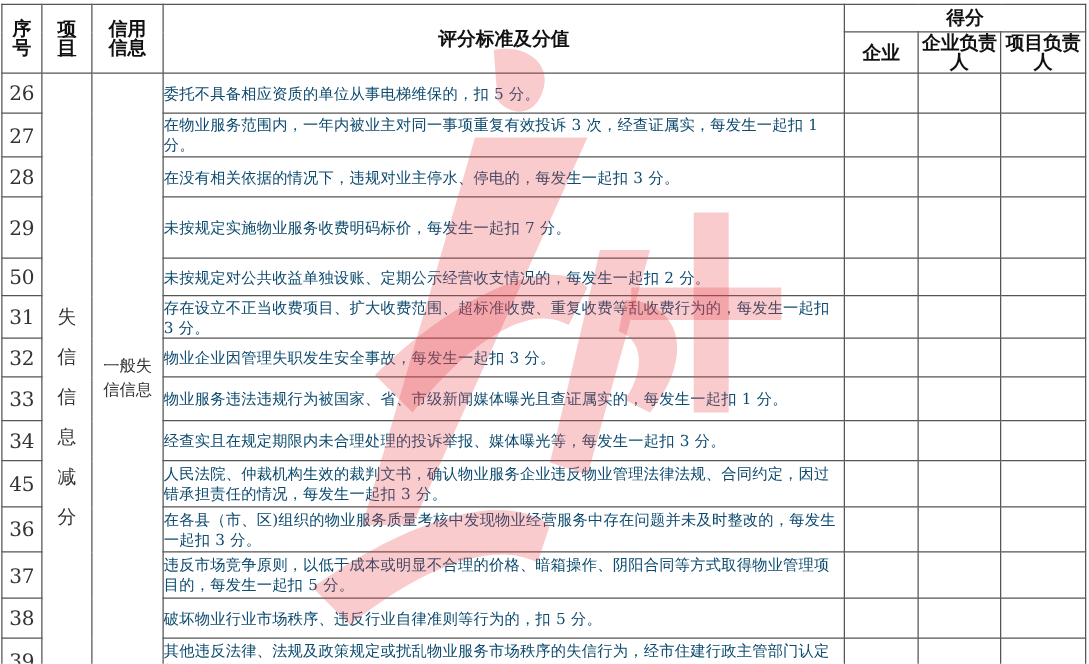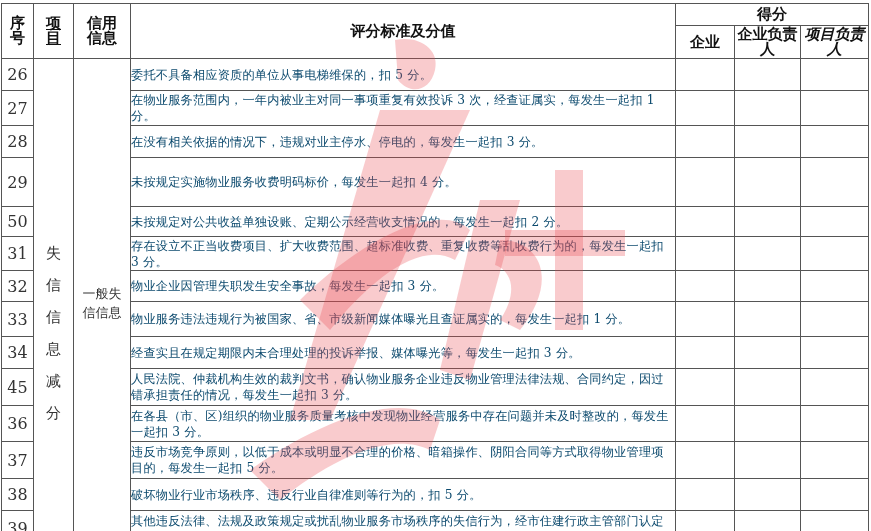--- a/index.html
+++ b/index.html
@@ -36,21 +36,21 @@
     <tr style="height:22px">
       <th rowspan="2" style="padding:0 6px;"><span>序号</span></th>
       <th rowspan="2" style="padding:0 8px;text-decoration:underline;"><span>项目</span></th>
       <th rowspan="2" style="padding:0 10px;"><span>信用信息</span></th>
       <th rowspan="2" class="main-title">评分标准及分值</th>
       <th colspan="3">得分</th>
     </tr>
     <tr style="height:33px">
       <th>企业</th>
       <th style="padding:0 0;"><span>企业负责人</span></th>
-      <th style="padding:0 0;font-style:italic;"><span>项目负责人</span></th>
+      <th style="padding:0 0;"><span>项目负责人</span></th>
     </tr>
   </thead>
   <tbody id="tbody">
     <tr style="height:32px">
       <td class="num">26</td>
       <td rowspan="14" class="cat vert" style="padding-top:60px;">
         <span>失</span>
           <span>信</span>
           <span>信</span>
           <span>息</span>
@@ -72,21 +72,21 @@
     </tr>
     <tr style="height:32px">
       <td class="num">28</td>
       <td class="crit">在没有相关依据的情况下，违规对业主停水、停电的，每发生一起扣 3 分。</td>
       <td></td>
         <td></td>
         <td></td>
     </tr>
     <tr style="height:49px">
       <td class="num">29</td>
-      <td class="crit">未按规定实施物业服务收费明码标价，每发生一起扣 4 分。</td>
+      <td class="crit">未按规定实施物业服务收费明码标价，每发生一起扣 7 分。</td>
       <td></td>
         <td></td>
         <td></td>
     </tr>
     <tr style="height:30px">
       <td class="num">50</td>
       <td class="crit">未按规定对公共收益单独设账、定期公示经营收支情况的，每发生一起扣 2 分。</td>
       <td></td>
         <td></td>
         <td></td>

